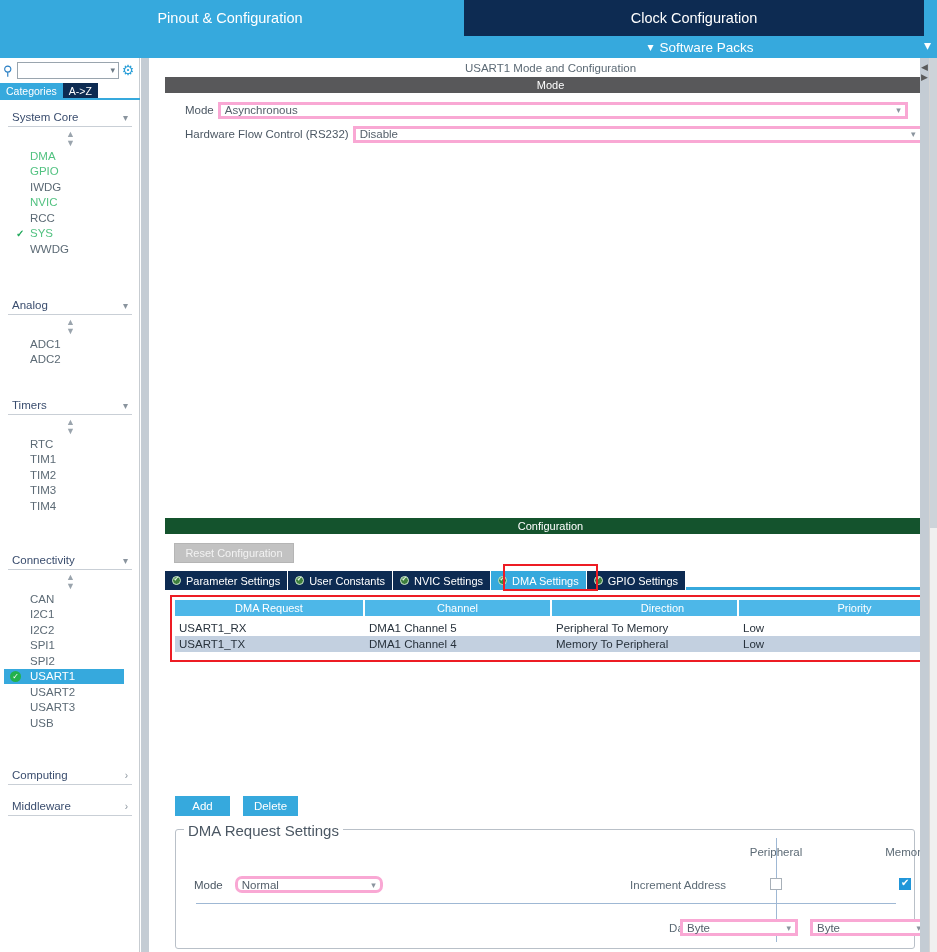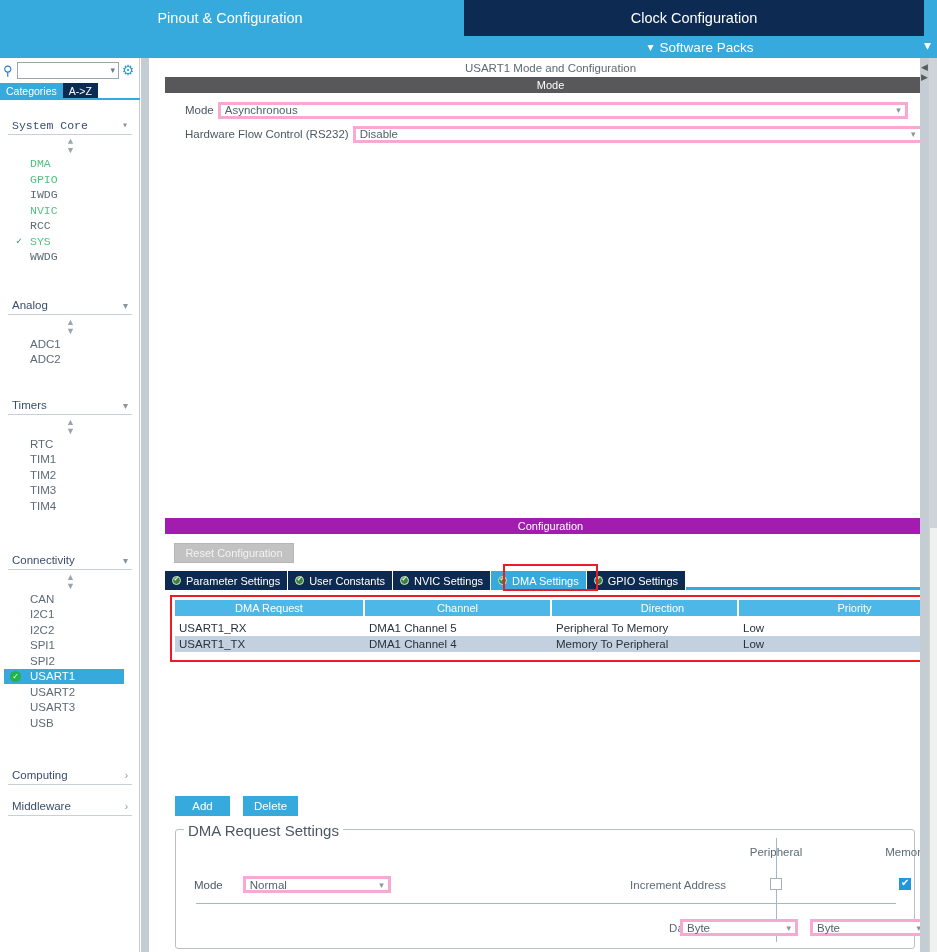--- a/index.html
+++ b/index.html
@@ -125,21 +125,21 @@
   }
   .combo .chev {
     position: absolute; right: 4px; font-size: 9px; color: #8a949e;
   }
   .combo-mode { width: 690px; }
   .combo-hw { width: 570px; }
 
   
   .cfg-band {
     position: absolute; left: 0; top: 460px; width: 771px; height: 16px;
-    background: #a21caf; color: #fff; font-size: 11px;
+    background: #14532d; color: #fff; font-size: 11px;
     display: flex; align-items: center; justify-content: center;
   }
   .reset-btn {
     position: absolute; left: 9px; top: 485px; width: 120px; height: 20px;
     background: #c2c2c2; color: #f2f2f2; font-size: 11px;
     display: flex; align-items: center; justify-content: center;
     border: 1px solid #b5b5b5;
   }
   .tabstrip {
     position: absolute; left: 0; top: 513px; width: 771px; height: 19px;
@@ -284,21 +284,21 @@
 
     <div class="cat-tabs">
       <div class="cat-tab">
         <span>Categories</span>
       </div>
       <div class="cat-tab sel">
         <span>A-&gt;Z</span>
       </div>
     </div>
 
-    <div class="grp" style="top:60px;font-family:Liberation Mono, monospace;">
+    <div class="grp" style="top:52px;">
       <div class="grp-head">
         <span>System Core</span>
         <span class="arrow">▾</span>
       </div>
       <div class="spinner">▲<br>▼</div>
       <div class="periph green">
           <span>DMA</span>
         </div>
       <div class="periph green">
           <span>GPIO</span>
@@ -517,21 +517,21 @@
       </div>
       <div class="col-hdr" style="left:670px; top:16px; width:120px;">
         <span>Memory</span>
       </div>
 
       <div class="vdiv"></div>
       <div class="hdiv"></div>
 
       <div style="position:absolute; left:18px; top:46px; display:flex; align-items:center;">
         <span class="field-label">Mode</span>
-        <div class="combo" style="width:148px; margin-left:16px;">
+        <div class="combo" style="width:148px; margin-left:8px;border-radius:7px;">
           <span>Normal</span>
           <span class="chev">▾</span>
         </div>
       </div>
 
       <span class="col-hdr" style="left:400px; top:49px; width:150px; text-align:right;">Increment Address</span>
       <div class="chkbox" style="left:594px; top:48px;"></div>
       <div class="chkbox on" style="left:723px; top:48px;"></div>
 
       <span class="col-hdr" style="left:400px; top:92px; width:150px; text-align:right;">Data Width</span>

